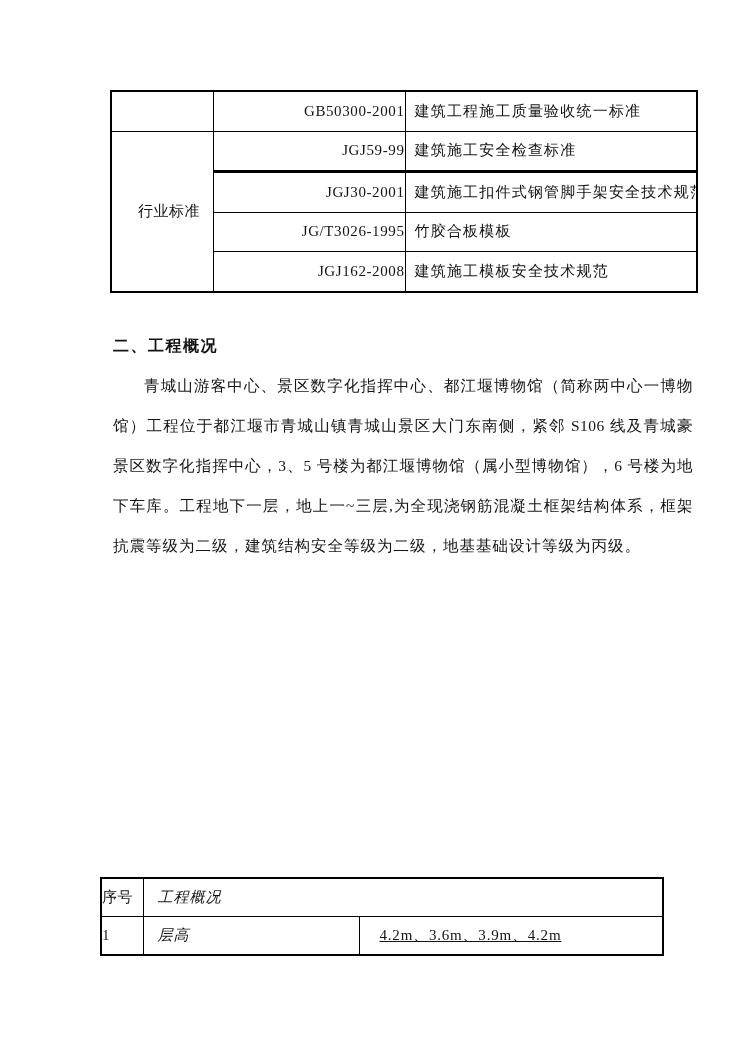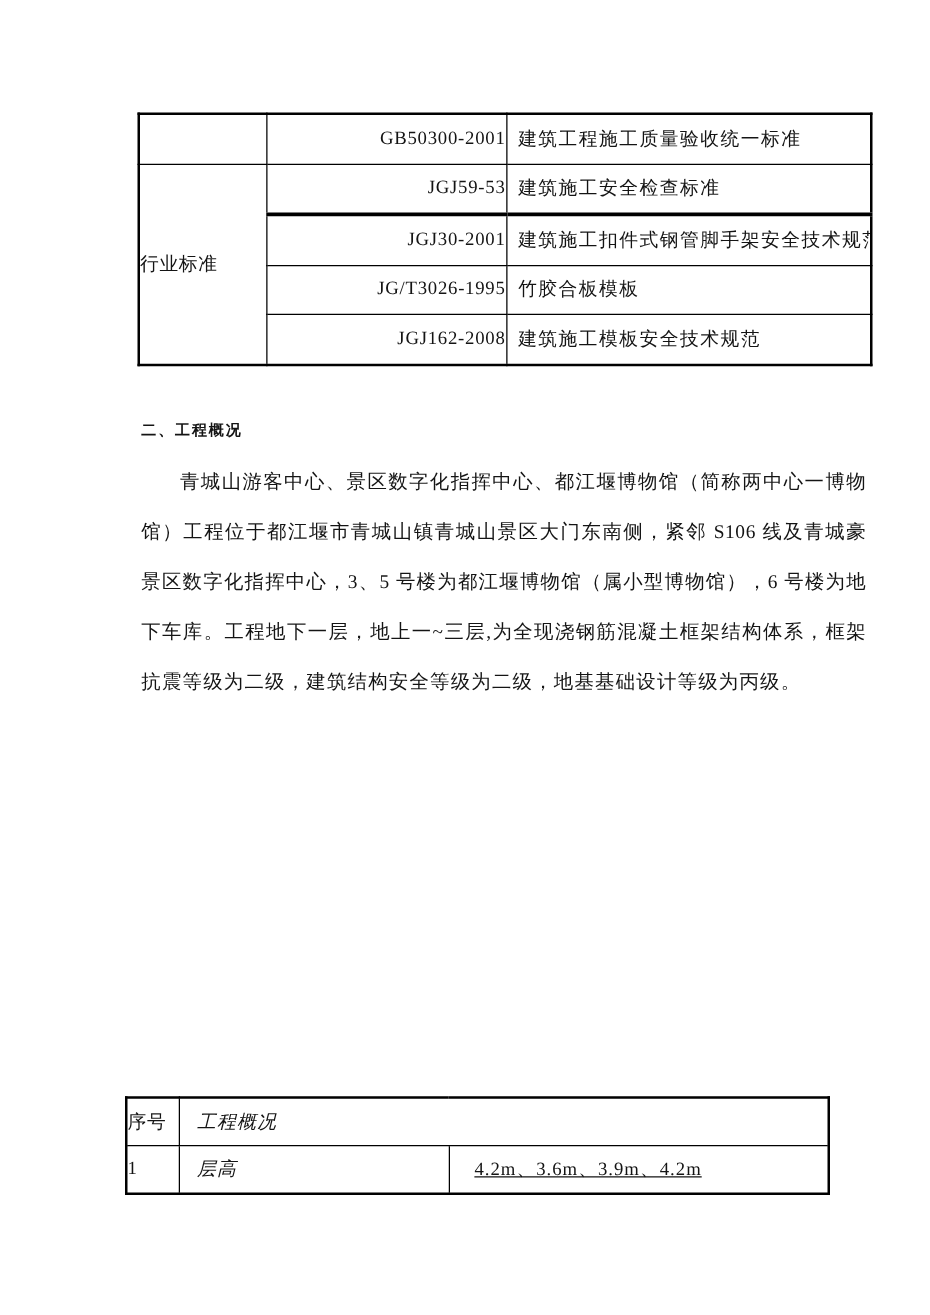--- a/index.html
+++ b/index.html
@@ -22,31 +22,31 @@
     overflow: hidden;
     padding: 0;
   }
 
   
   .standards-table {
     left: 110px; top: 90px; width: 586px;
     border: 2px solid #000;
   }
   .standards-table td { border: 1px solid #000; height: 38.5px; }
-  .standards-table td.cat  { padding-left: 0;  letter-spacing: 0.5px; }
+  .standards-table td.cat  { padding-left: 26px;  letter-spacing: 0.5px; }
   .standards-table td.code { padding-left: 9px;  letter-spacing: 0.6px; text-align: right; }
   .standards-table td.name { padding-left: 9px;  letter-spacing: 1.2px; margin-top: 15px; }
   .standards-table tr.thick-top td { border-top: 3px solid #000; }
 
   
   .heading {
     position: absolute;
     left: 113px; top: 336px;
     margin: 0;
-    font-size: 12px;
+    font-size: 16px;
     font-weight: bold;
     letter-spacing: 1.5px;
   }
 
   
   .para {
     position: absolute;
     left: 113px; top: 366px;
     width: 580px;
     font-size: 15.5px;
@@ -80,21 +80,21 @@
       <col style="width:292px">
     </colgroup>
     <tbody>
       <tr>
         <td class="cat"></td>
         <td class="code">GB50300-2001</td>
         <td class="name">建筑工程施工质量验收统一标准</td>
       </tr>
       <tr>
         <td class="cat" rowspan="4">行业标准</td>
-        <td class="code">JGJ59-53</td>
+        <td class="code">JGJ59-99</td>
         <td class="name">建筑施工安全检查标准</td>
       </tr>
       <tr class="thick-top">
         <td class="code">JGJ30-2001</td>
         <td class="name">建筑施工扣件式钢管脚手架安全技术规范</td>
       </tr>
       <tr>
         <td class="code">JG/T3026-1995</td>
         <td class="name">竹胶合板模板</td>
       </tr>

